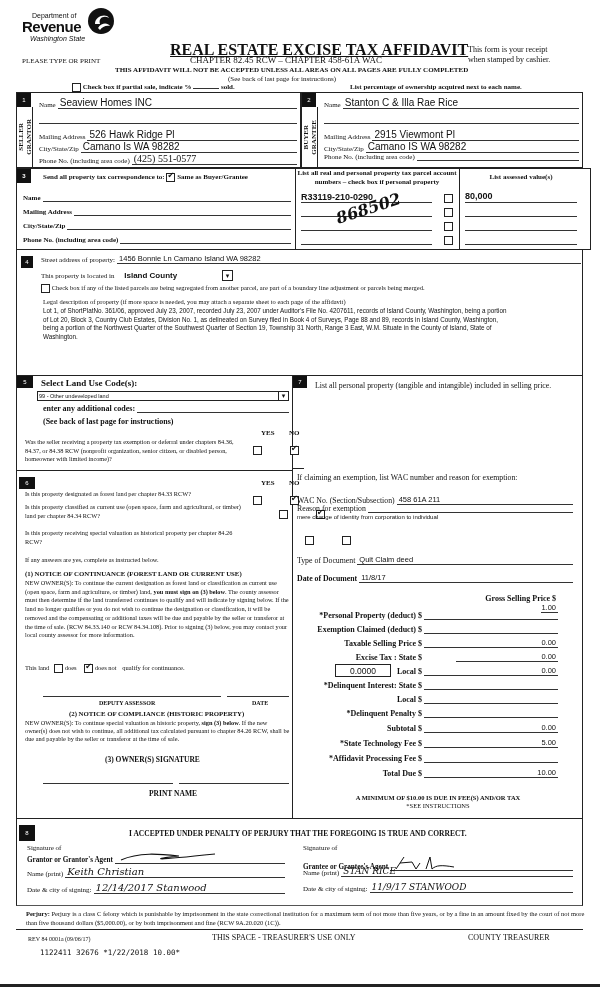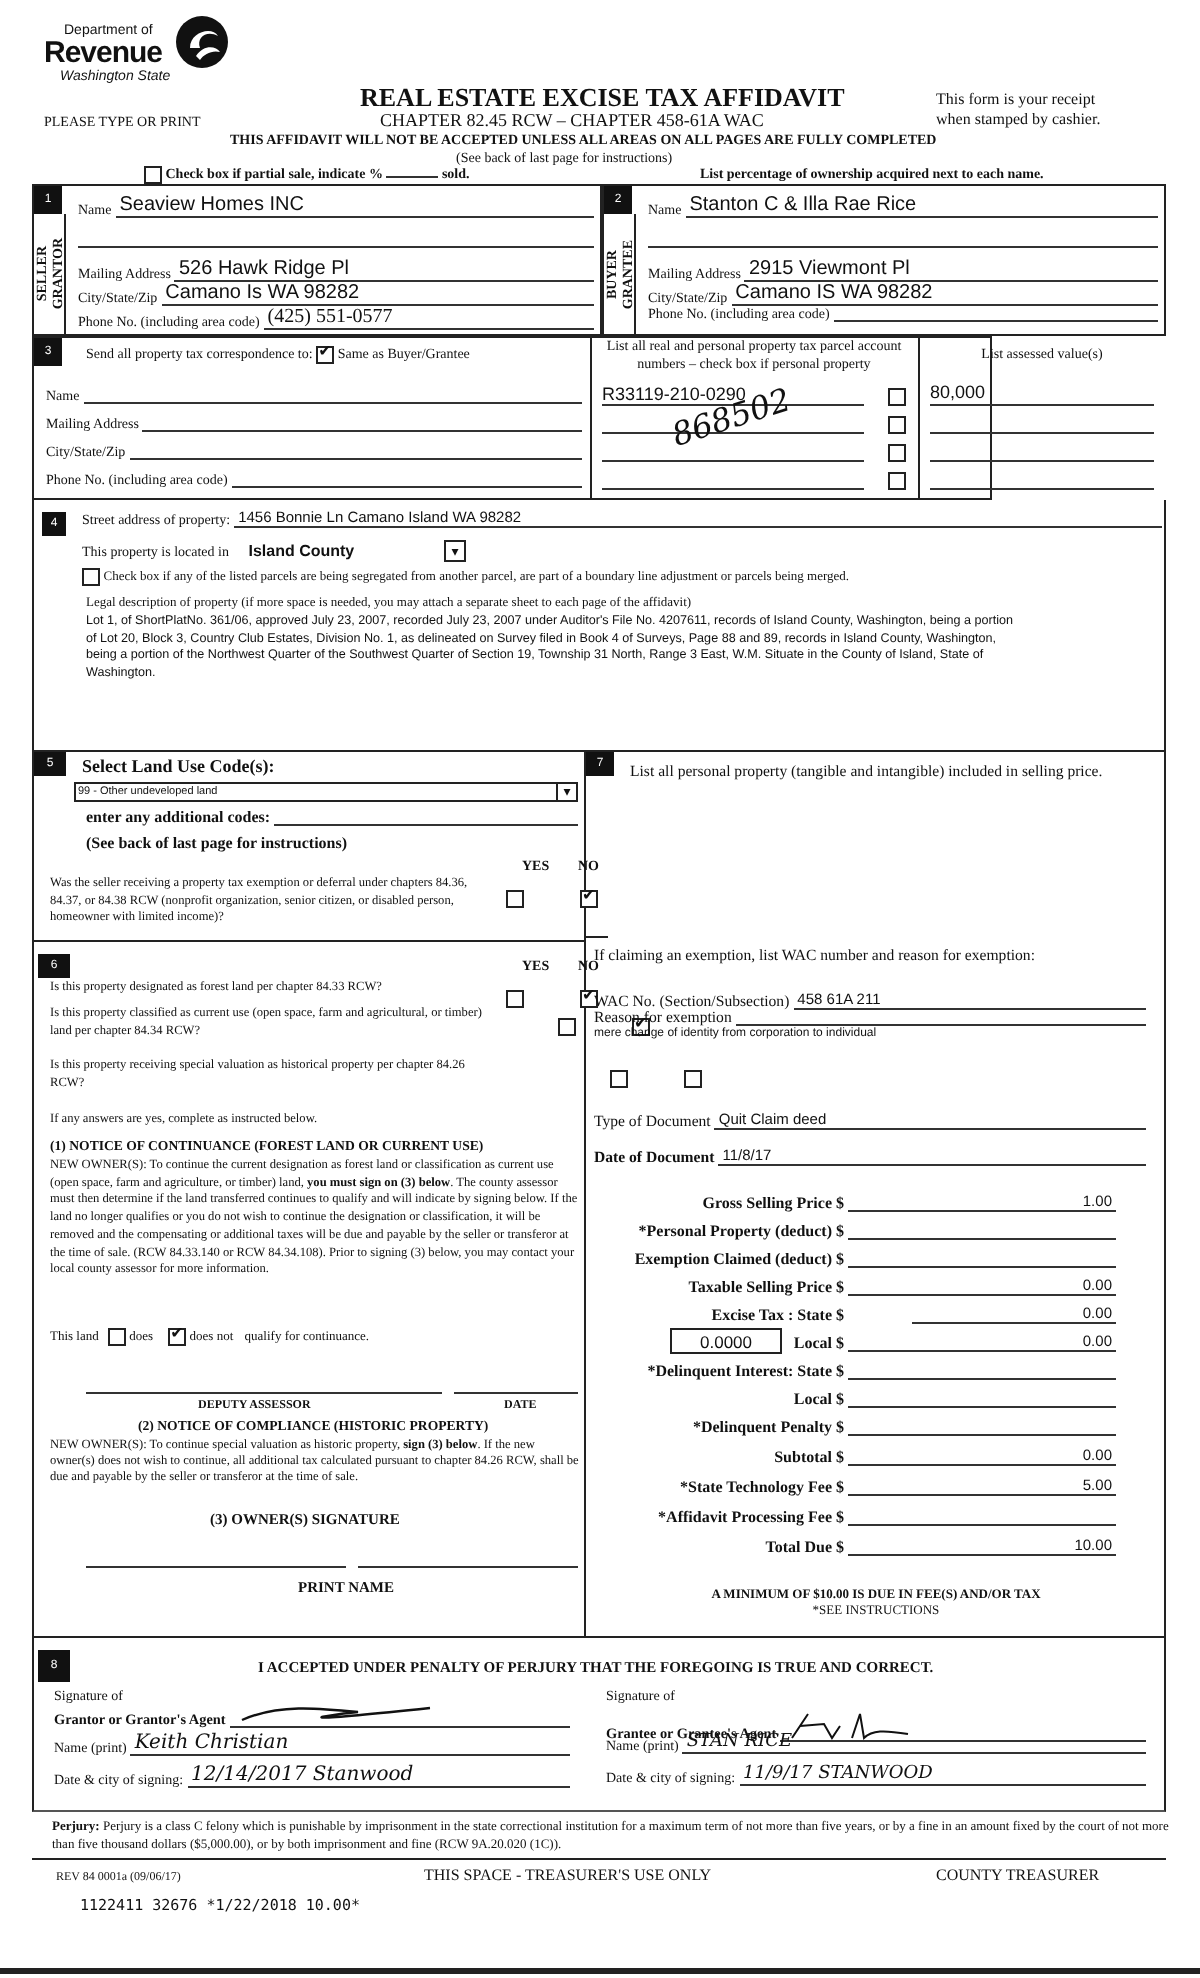--- a/index.html
+++ b/index.html
@@ -32,21 +32,21 @@
   <div class="sans" style="position:absolute;left:10px;top:6px;font-size:7px;">Department of</div>
   <div class="sans b" style="position:absolute;left:0;top:12px;font-size:15px;letter-spacing:-0.5px;">Revenue</div>
   <div class="sans" style="position:absolute;left:8px;top:29px;font-size:7px;font-style:italic;">Washington State</div>
   <svg style="position:absolute;left:64px;top:0;" width="30" height="30" viewBox="0 0 30 30">
       <circle cx="15" cy="15" r="13" fill="#111"></circle>
       <path d="M9 18 C9 10, 20 7, 23 12 C18 9, 12 12, 14 18 Z" fill="#fff"></path>
       <path d="M12 22 C16 16, 22 17, 24 20 C20 19, 16 21, 14 24 Z" fill="#fff"></path>
     </svg>
 </div>
 <div class="abs t7" style="left:22px;top:57px;">PLEASE TYPE OR PRINT</div>
-<div class="abs b" style="left:180px;top:41px;font-size:13px;">REAL ESTATE EXCISE TAX AFFIDAVIT</div>
+<div class="abs b" style="left:170px;top:41px;font-size:16px;text-decoration:underline;">REAL ESTATE EXCISE TAX AFFIDAVIT</div>
 <div class="abs t9" style="left:190px;top:55px;">CHAPTER 82.45 RCW – CHAPTER 458-61A WAC</div>
 <div class="abs t8" style="left:468px;top:45px;">This form is your receipt</div>
 <div class="abs t8" style="left:468px;top:55px;">when stamped by cashier.</div>
 <div class="abs b t7" style="left:115px;top:66px;">THIS AFFIDAVIT WILL NOT BE ACCEPTED UNLESS ALL AREAS ON ALL PAGES ARE FULLY COMPLETED</div>
 <div class="abs t7" style="left:228px;top:75px;">(See back of last page for instructions)</div>
 <div class="abs t7 b" style="left:72px;top:83px;">
   <span class="chk"></span>
   <span>Check box if partial sale, indicate %</span>
   <span style="display:inline-block;width:26px;border-bottom:1px solid #333;"></span>
   <span>sold.</span>
@@ -96,21 +96,21 @@
   <div class="row t7" style="left:22px;top:48px;width:255px;">
       <span>City/State/Zip</span>
       <span class="line fill" style="font-size:10px;">Camano IS WA 98282</span>
     </div>
   <div class="row t7" style="left:22px;top:60px;width:255px;">
       <span>Phone No. (including area code)</span>
       <span class="line fill"></span>
     </div>
 </div>
 
-<div class="abs box" style="left:16px;top:168px;width:480px;height:82px;">
+<div class="abs box" style="left:16px;top:168px;width:575px;height:82px;font-weight:bold;">
   <div class="badge" style="left:0;top:0;width:14px;height:14px;line-height:14px;">3</div>
   <div class="abs t7" style="left:26px;top:4px;white-space:nowrap;">
     <span>Send all property tax correspondence to:</span>
     <span class="chk on"></span>
     <span>Same as Buyer/Grantee</span>
   </div>
   <div class="row t7" style="left:6px;top:24px;width:268px;">
       <span>Name</span>
       <span class="line" style="height:9px;"></span>
     </div>
@@ -267,21 +267,21 @@
   <div class="row" style="left:4px;top:179px;width:276px;font-size:7.8px;">
       <span>Type of Document</span>
       <span class="line fill" style="font-size:7.5px;">Quit Claim deed</span>
     </div>
   <div class="row b" style="left:4px;top:197px;width:276px;font-size:7.8px;">
       <span>Date of Document</span>
       <span class="line fill" style="font-size:7.5px;font-weight:normal;">11/8/17</span>
     </div>
 </div>
 
-<div class="fee-row" style="top:594px;">
+<div class="fee-row" style="top:594px;flex-direction:column;">
     <span class="lbl">Gross Selling Price  $</span>
     <span class="val">1.00</span>
   </div>
 <div class="fee-row" style="top:608px;">
     <span class="lbl">*Personal Property (deduct)  $</span>
     <span class="val"></span>
   </div>
 <div class="fee-row" style="top:622px;">
     <span class="lbl">Exemption Claimed (deduct)  $</span>
     <span class="val"></span>

